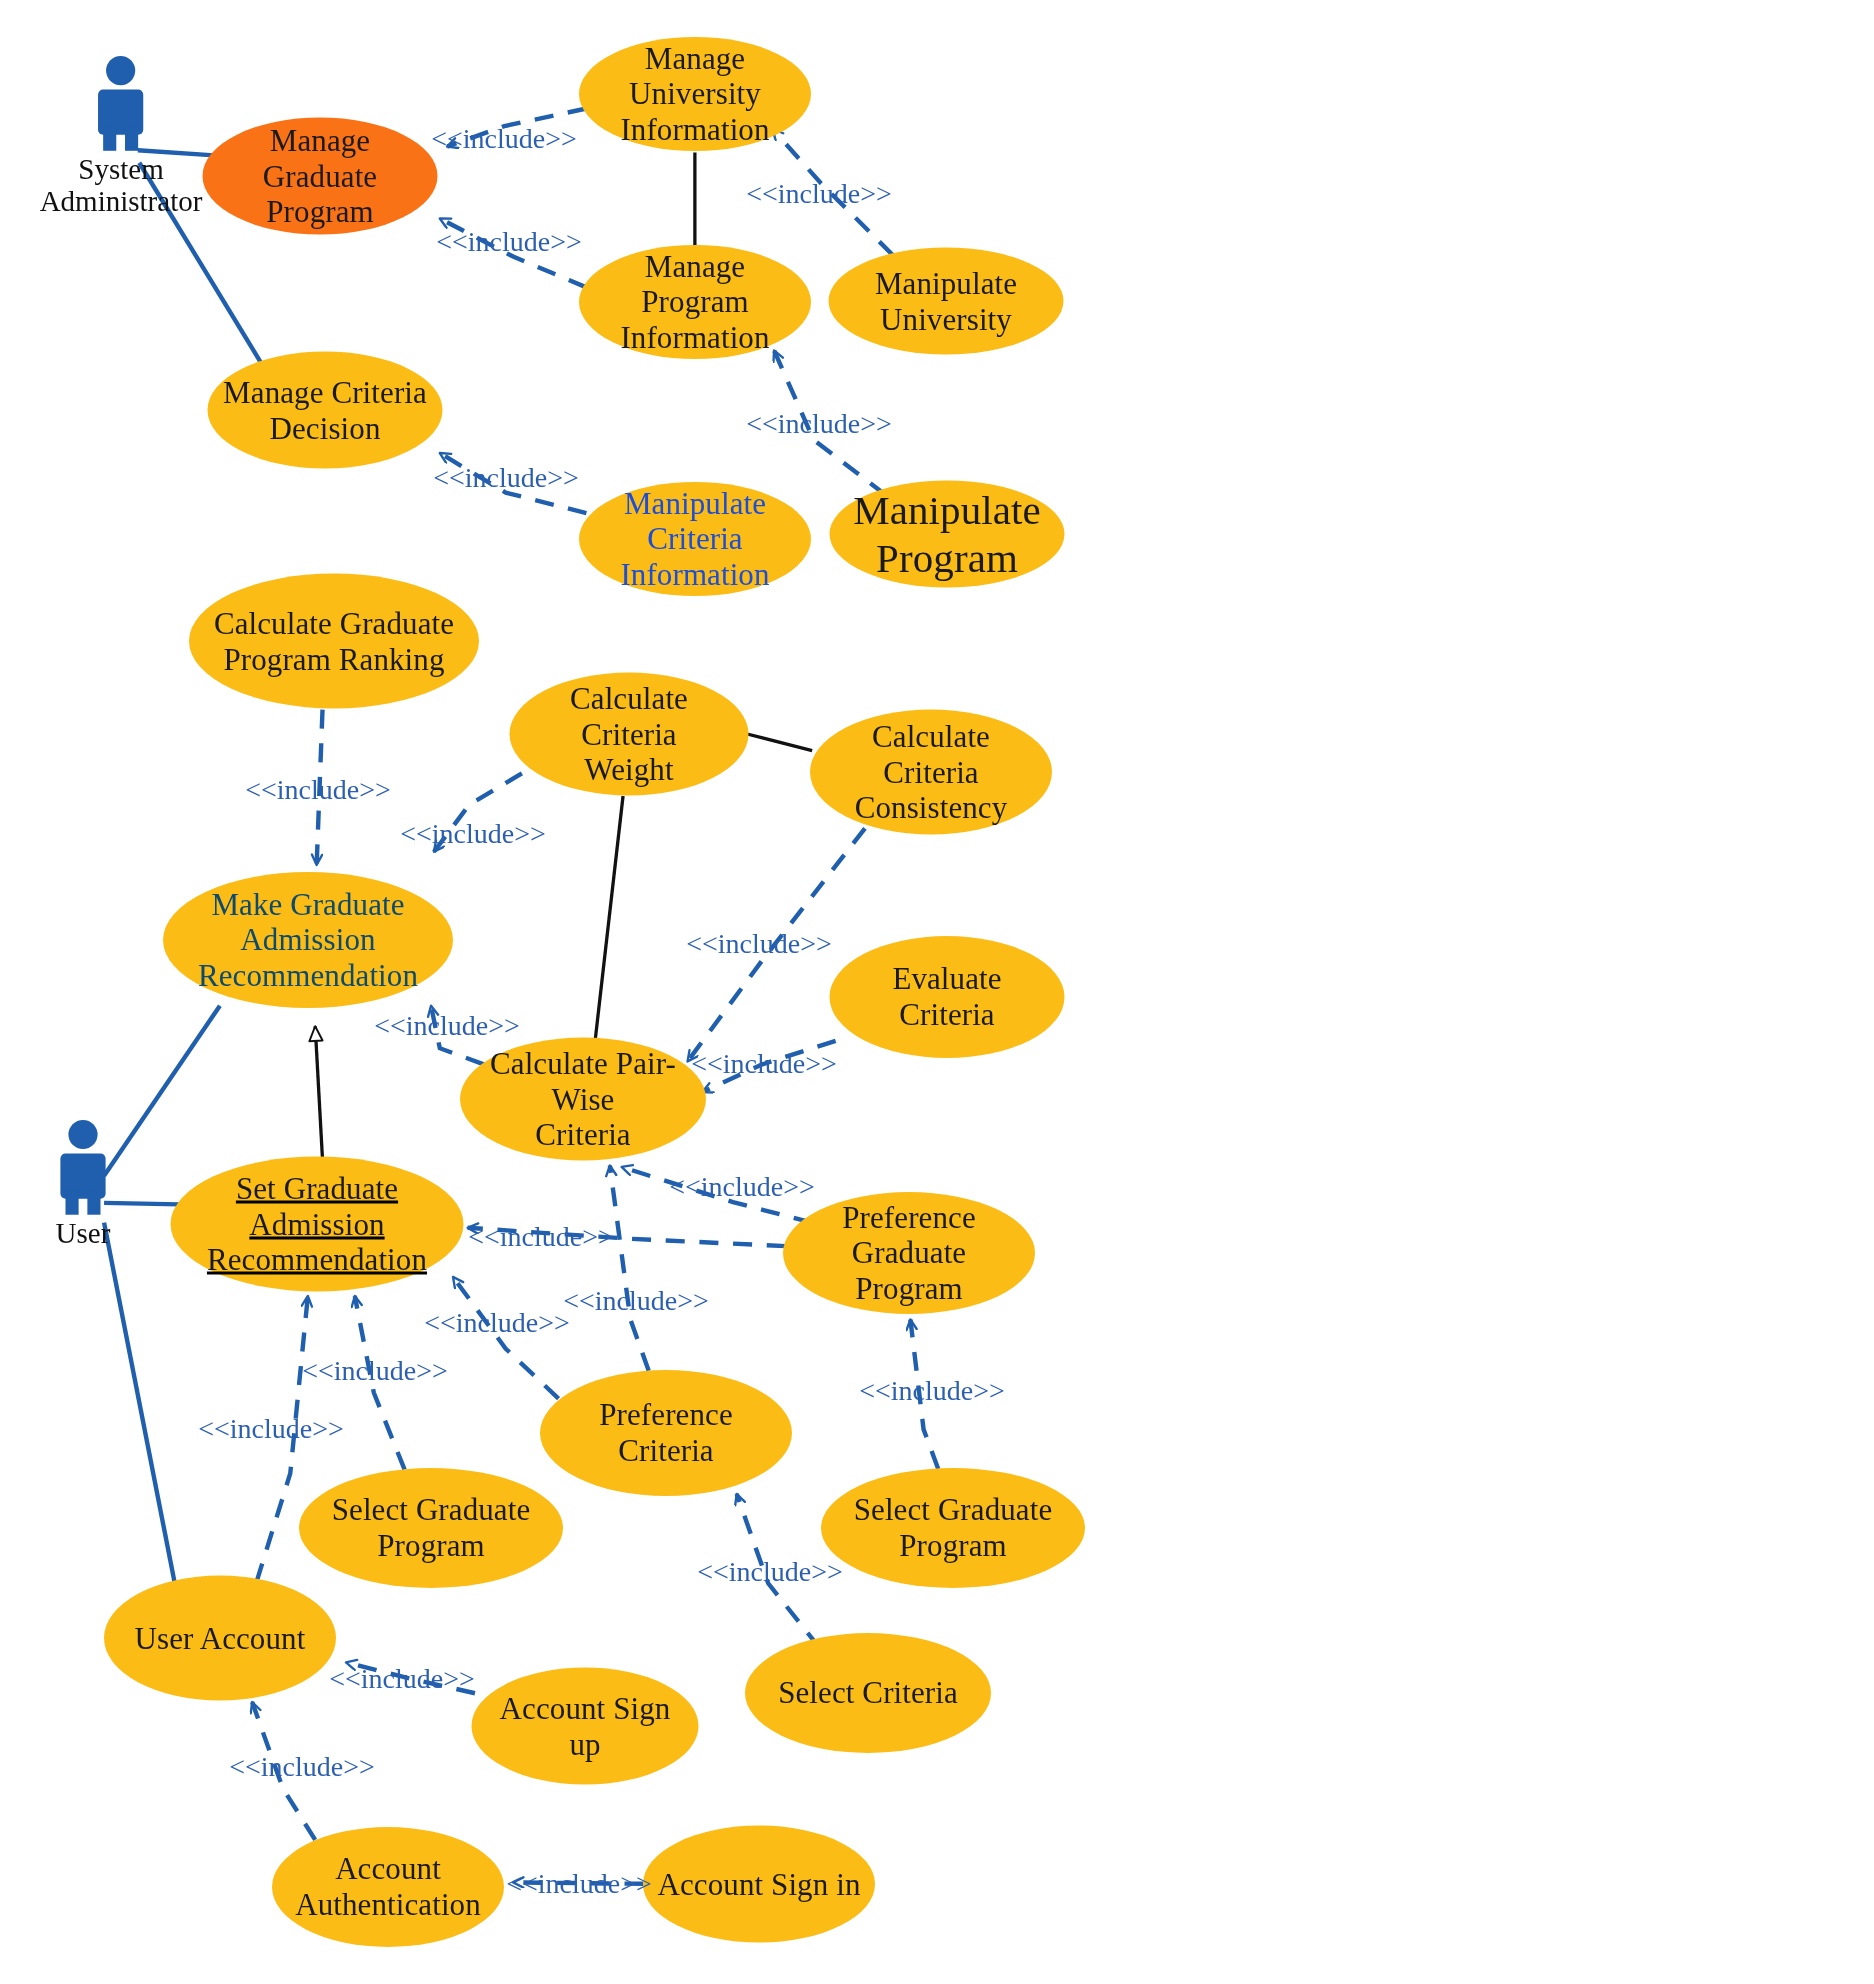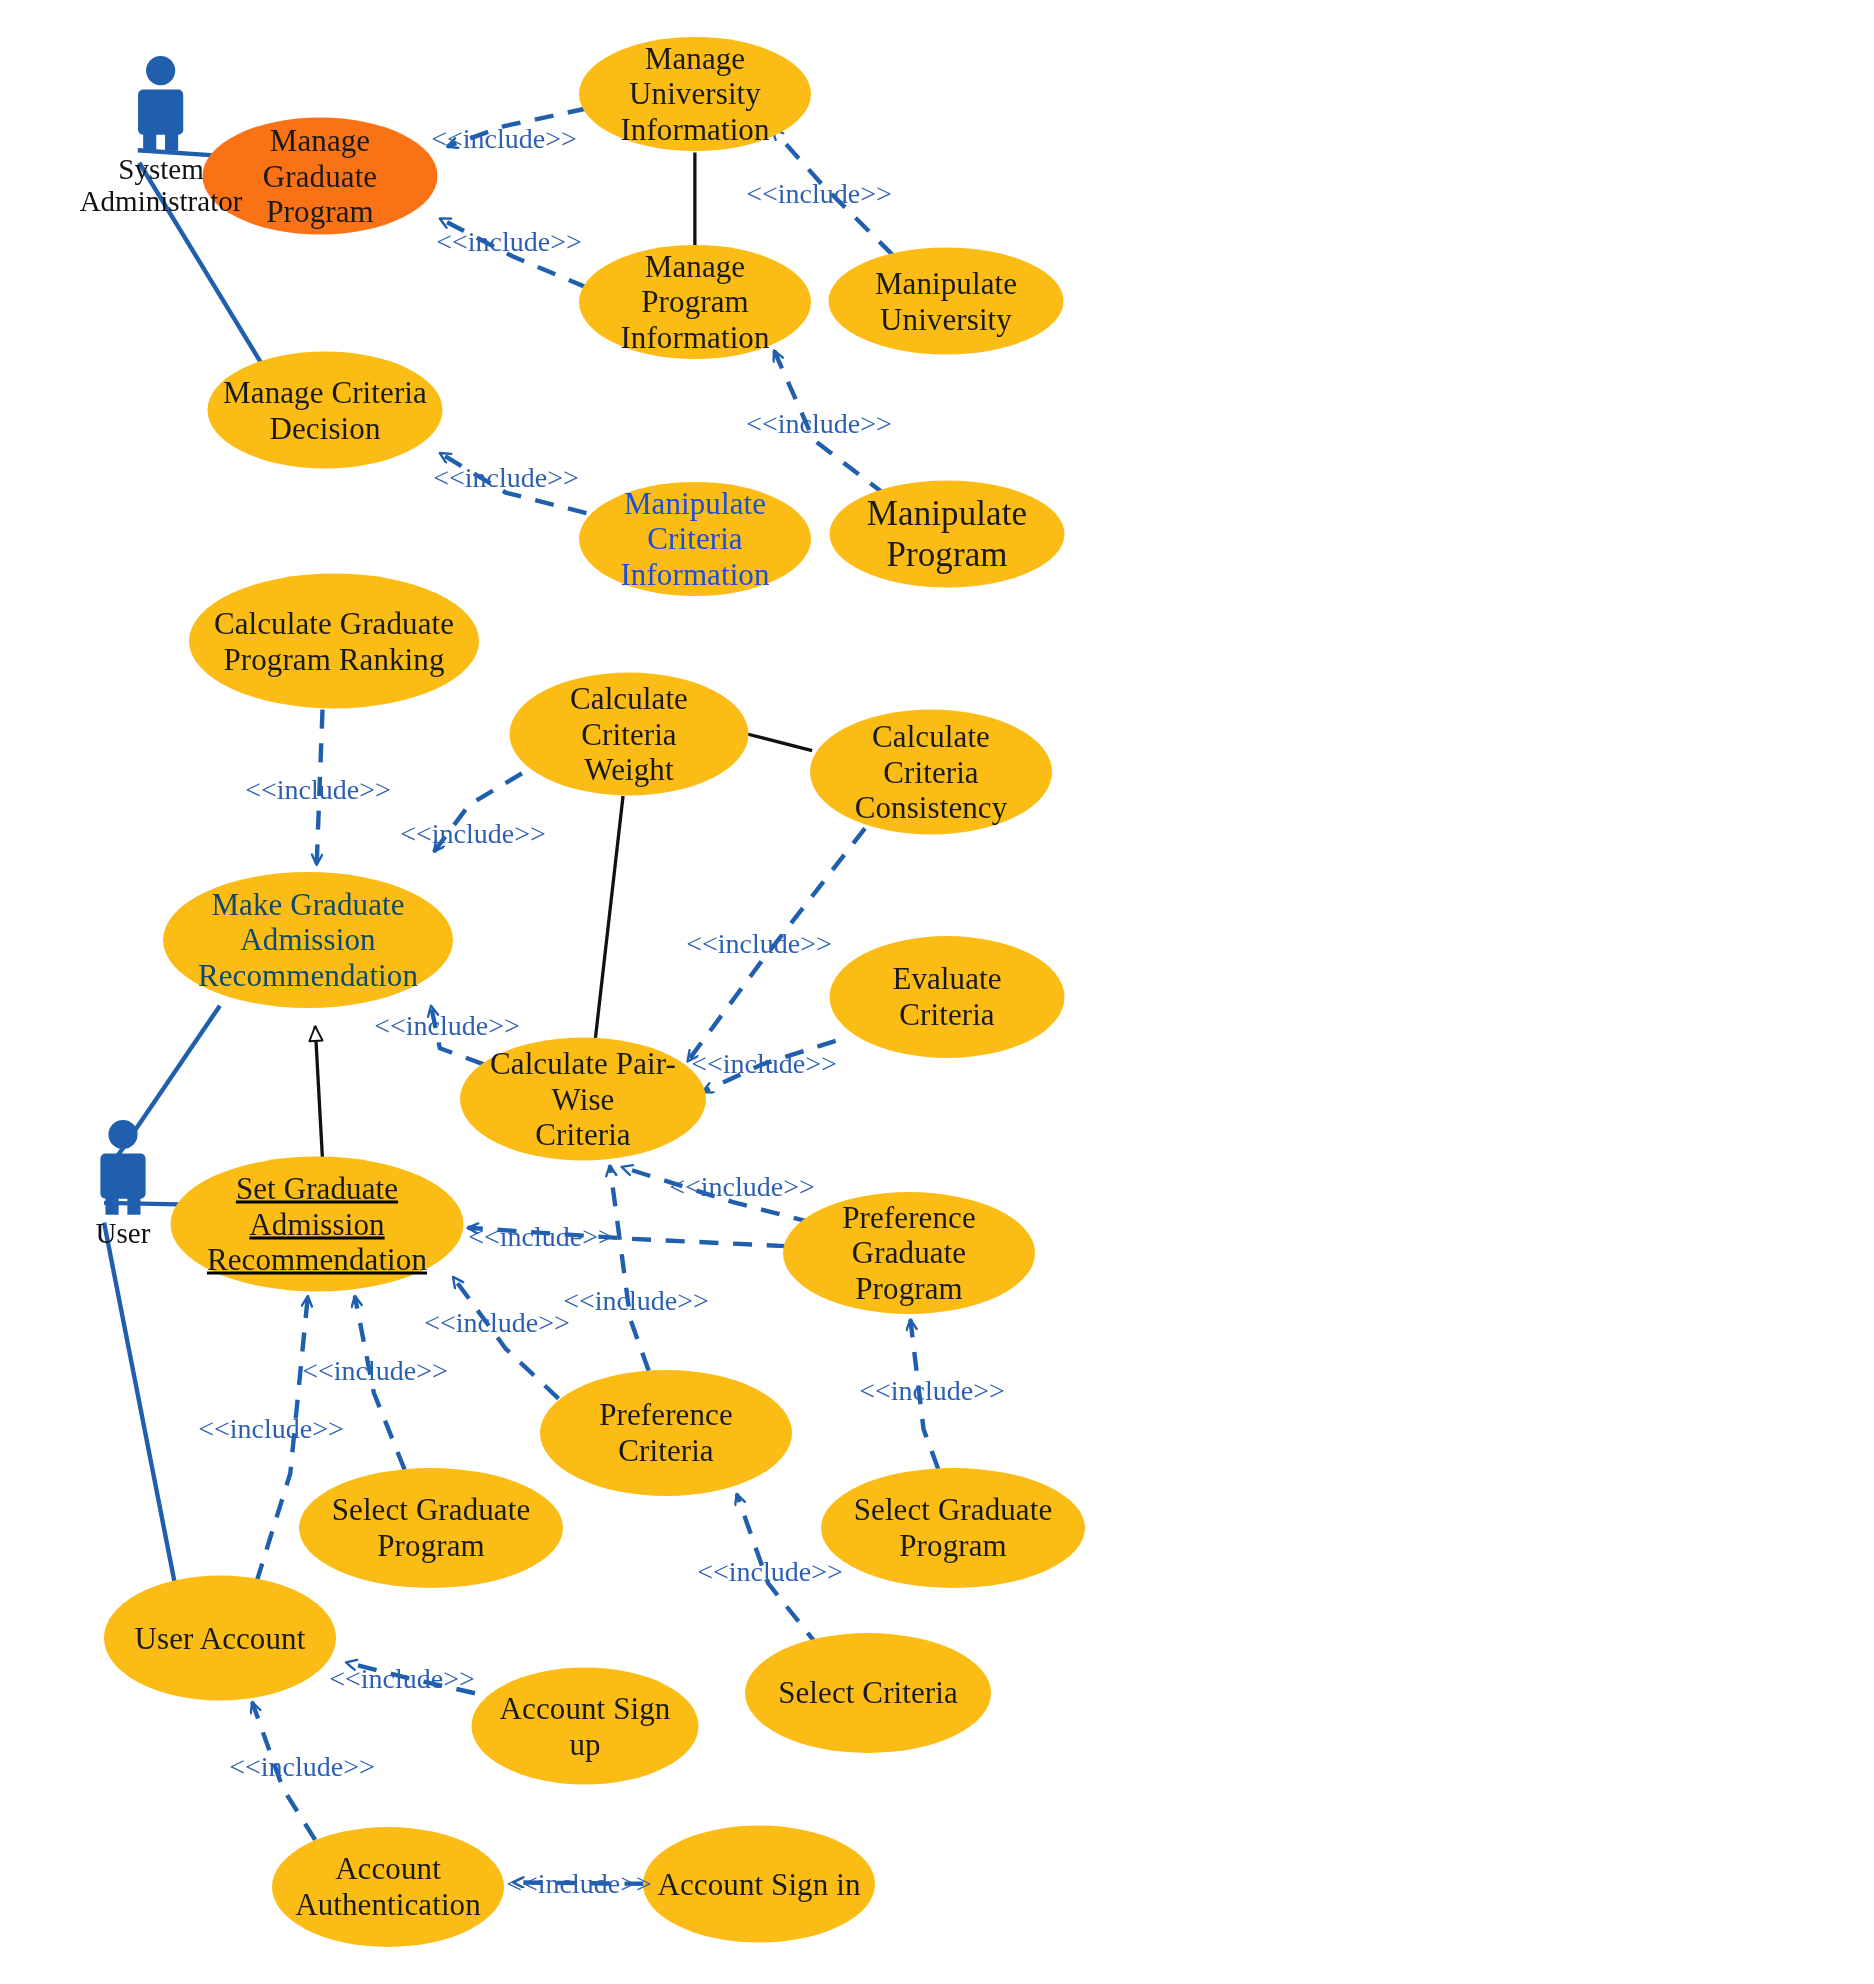--- a/index.html
+++ b/index.html
@@ -50,21 +50,20 @@
     line-height: 1.15;
     padding: 0 13px;
     letter-spacing: 0.1px;
   }
   .actor {
     position: absolute;
     transform: translate(-50%, -50%);
     display: flex;
     flex-direction: column;
     align-items: center;
-    margin-left: 40px;
   }
   .actor-icon {
     display: block;
   }
   .actor-label {
     font-family: "Liberation Serif", "DejaVu Serif", serif;
     font-size: 29px;
     color: #111111;
     text-align: center;
     line-height: 1.1;
@@ -187,21 +186,21 @@
           <span style="display:block">Manipulate University</span>
         </span>
       </div>
       <div class="usecase" style="left: 695px; top: 539px; width: 232px; height: 114px; background: rgb(251, 188, 22);">
         <span class="usecase-label" style="font-size: 31px; color: #1d4ed8;">
           <span style="display:block">Manipulate Criteria</span>
           <span style="display:block">Information</span>
         </span>
       </div>
       <div class="usecase" style="left: 947px; top: 534px; width: 235px; height: 107px; background: rgb(251, 188, 22);">
-        <span class="usecase-label" style="font-size: 35px; color: rgb(26, 26, 26);">
+        <span class="usecase-label" style="font-size: 41px; color: rgb(26, 26, 26);">
           <span style="display:block">Manipulate Program</span>
         </span>
       </div>
       <div class="usecase" style="left: 334px; top: 641px; width: 290px; height: 135px; background: rgb(251, 188, 22);">
         <span class="usecase-label" style="font-size: 31px; color: rgb(26, 26, 26);">
           <span style="display:block">Calculate Graduate</span>
           <span style="display:block">Program Ranking</span>
         </span>
       </div>
       <div class="usecase" style="left: 629px; top: 734px; width: 239px; height: 123px; background: rgb(251, 188, 22);">

